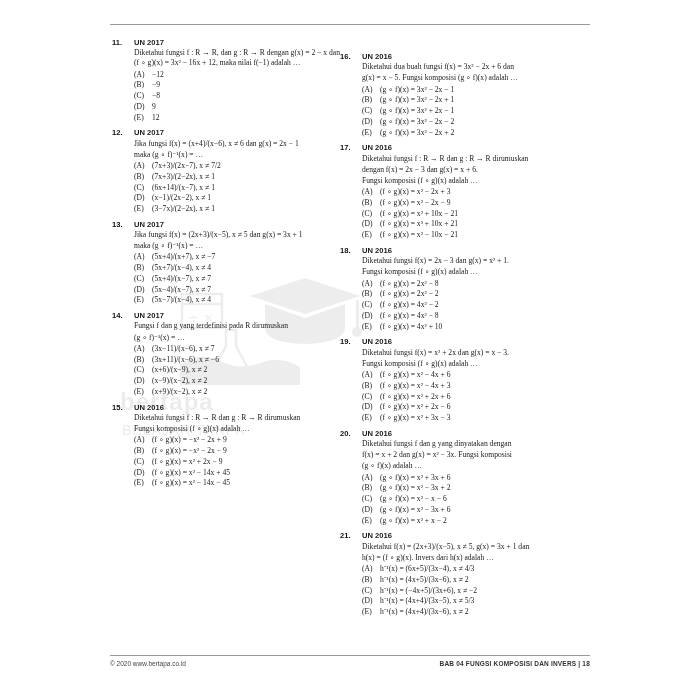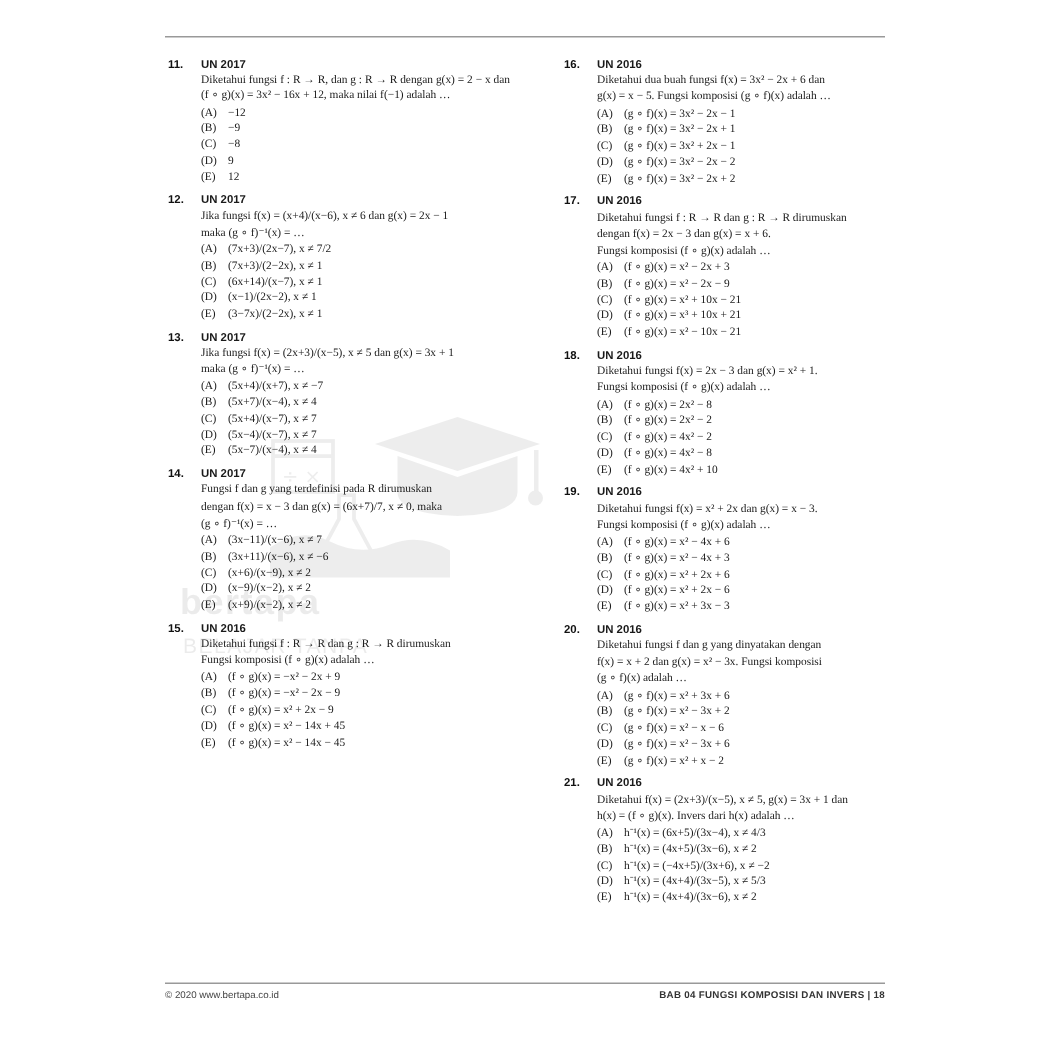--- a/index.html
+++ b/index.html
@@ -89,21 +89,21 @@
   }
   .footer .left { color: #444; }
   .footer .right { font-weight: bold; letter-spacing: 0.2px; }
 
   .col {
     position: absolute;
     top: 38px;
     width: 228px;
   }
   .col-left { left: 112px; }
-  .col-right { left: 376px; }
+  .col-right { left: 340px; margin-top: 14px; }
 
   .item {
     margin-bottom: 5px;
     position: relative;
     padding-left: 22px;
     font-size: 7.6px;
     line-height: 1.34;
   }
   .item .num {
     position: absolute;
@@ -203,21 +203,20 @@
           <li class="opt"><span class="lbl">(C)</span><span>(5x+4)/(x−7), x ≠ 7</span></li>
           <li class="opt"><span class="lbl">(D)</span><span>(5x−4)/(x−7), x ≠ 7</span></li>
           <li class="opt"><span class="lbl">(E)</span><span>(5x−7)/(x−4), x ≠ 4</span></li>
         </ul>
       </div>
 
       <div class="item">
         <span class="num">14.</span>
         <div style="font-family:'Liberation Sans',sans-serif;font-weight:bold;font-size:7.6px;">UN 2017</div>
         <div class="stem">Fungsi f dan g yang terdefinisi pada R dirumuskan</div>
-        <div class="stem">dengan f(x) = x − 3 dan g(x) = (6x+7)/7, x ≠ 0, maka</div>
         <div class="stem">(g ∘ f)⁻¹(x) = …</div>
         <ul class="opts">
           <li class="opt"><span class="lbl">(A)</span><span>(3x−11)/(x−6), x ≠ 7</span></li>
           <li class="opt"><span class="lbl">(B)</span><span>(3x+11)/(x−6), x ≠ −6</span></li>
           <li class="opt"><span class="lbl">(C)</span><span>(x+6)/(x−9), x ≠ 2</span></li>
           <li class="opt"><span class="lbl">(D)</span><span>(x−9)/(x−2), x ≠ 2</span></li>
           <li class="opt"><span class="lbl">(E)</span><span>(x+9)/(x−2), x ≠ 2</span></li>
         </ul>
       </div>
 

